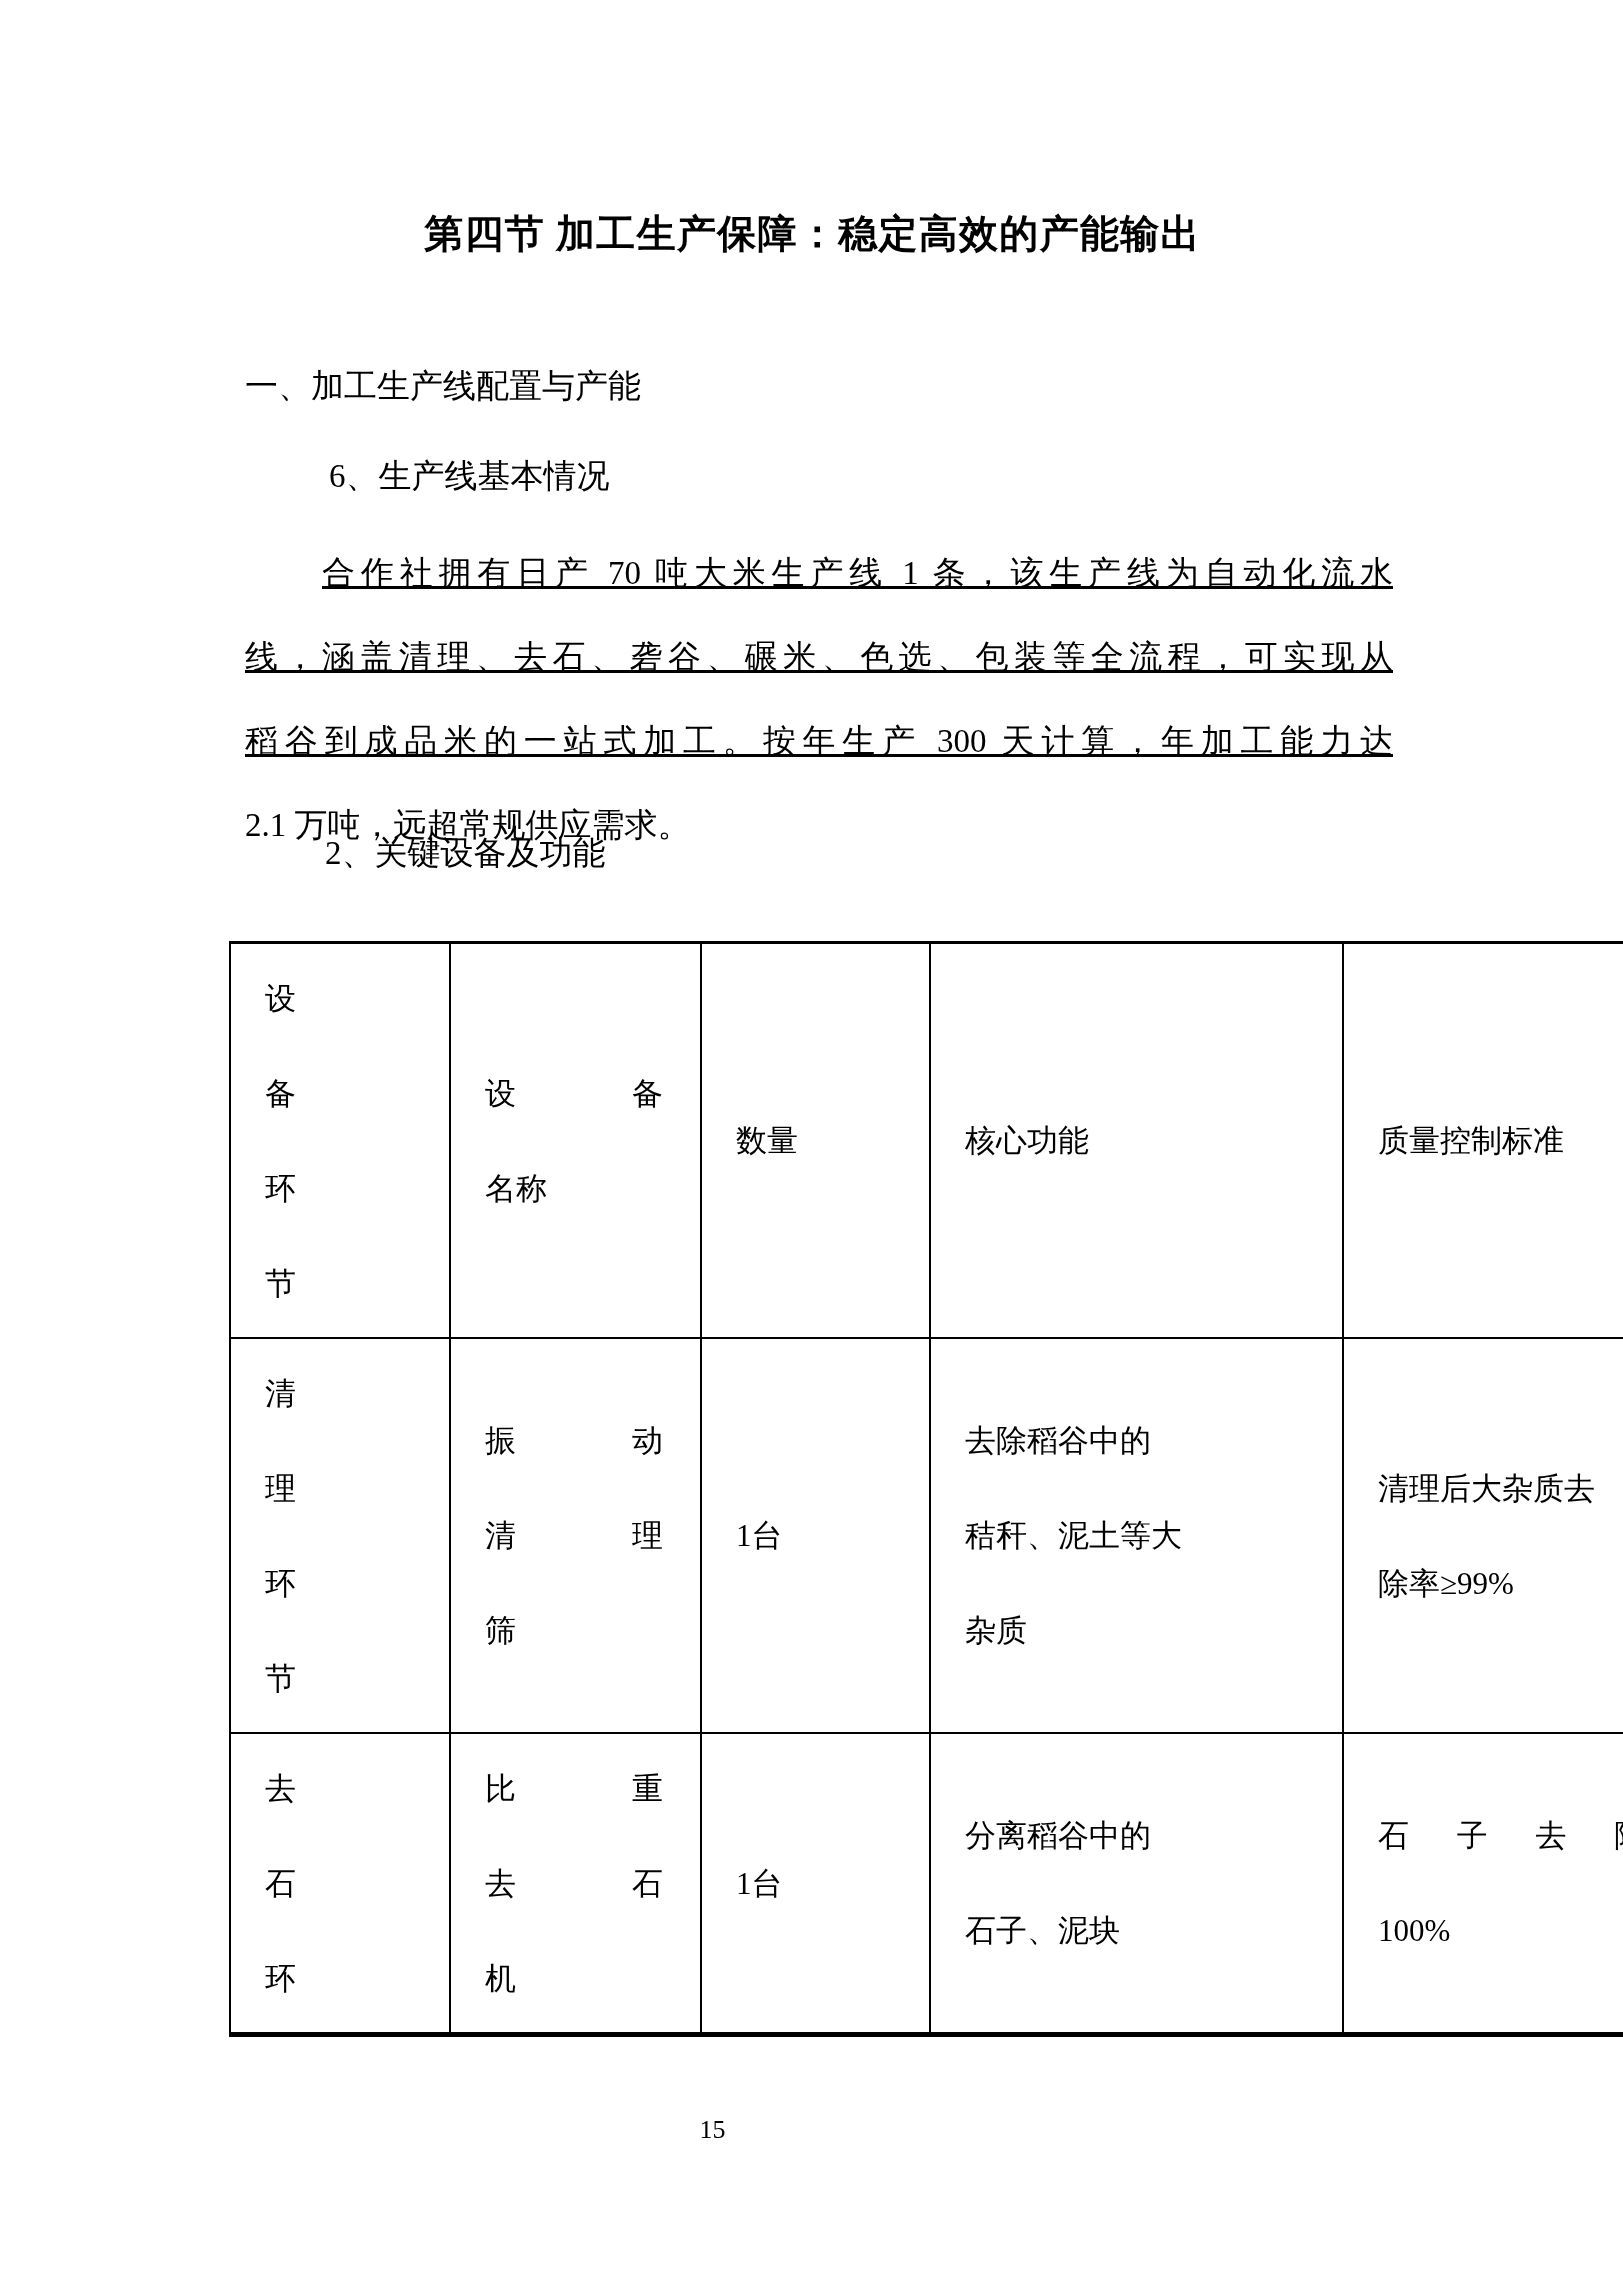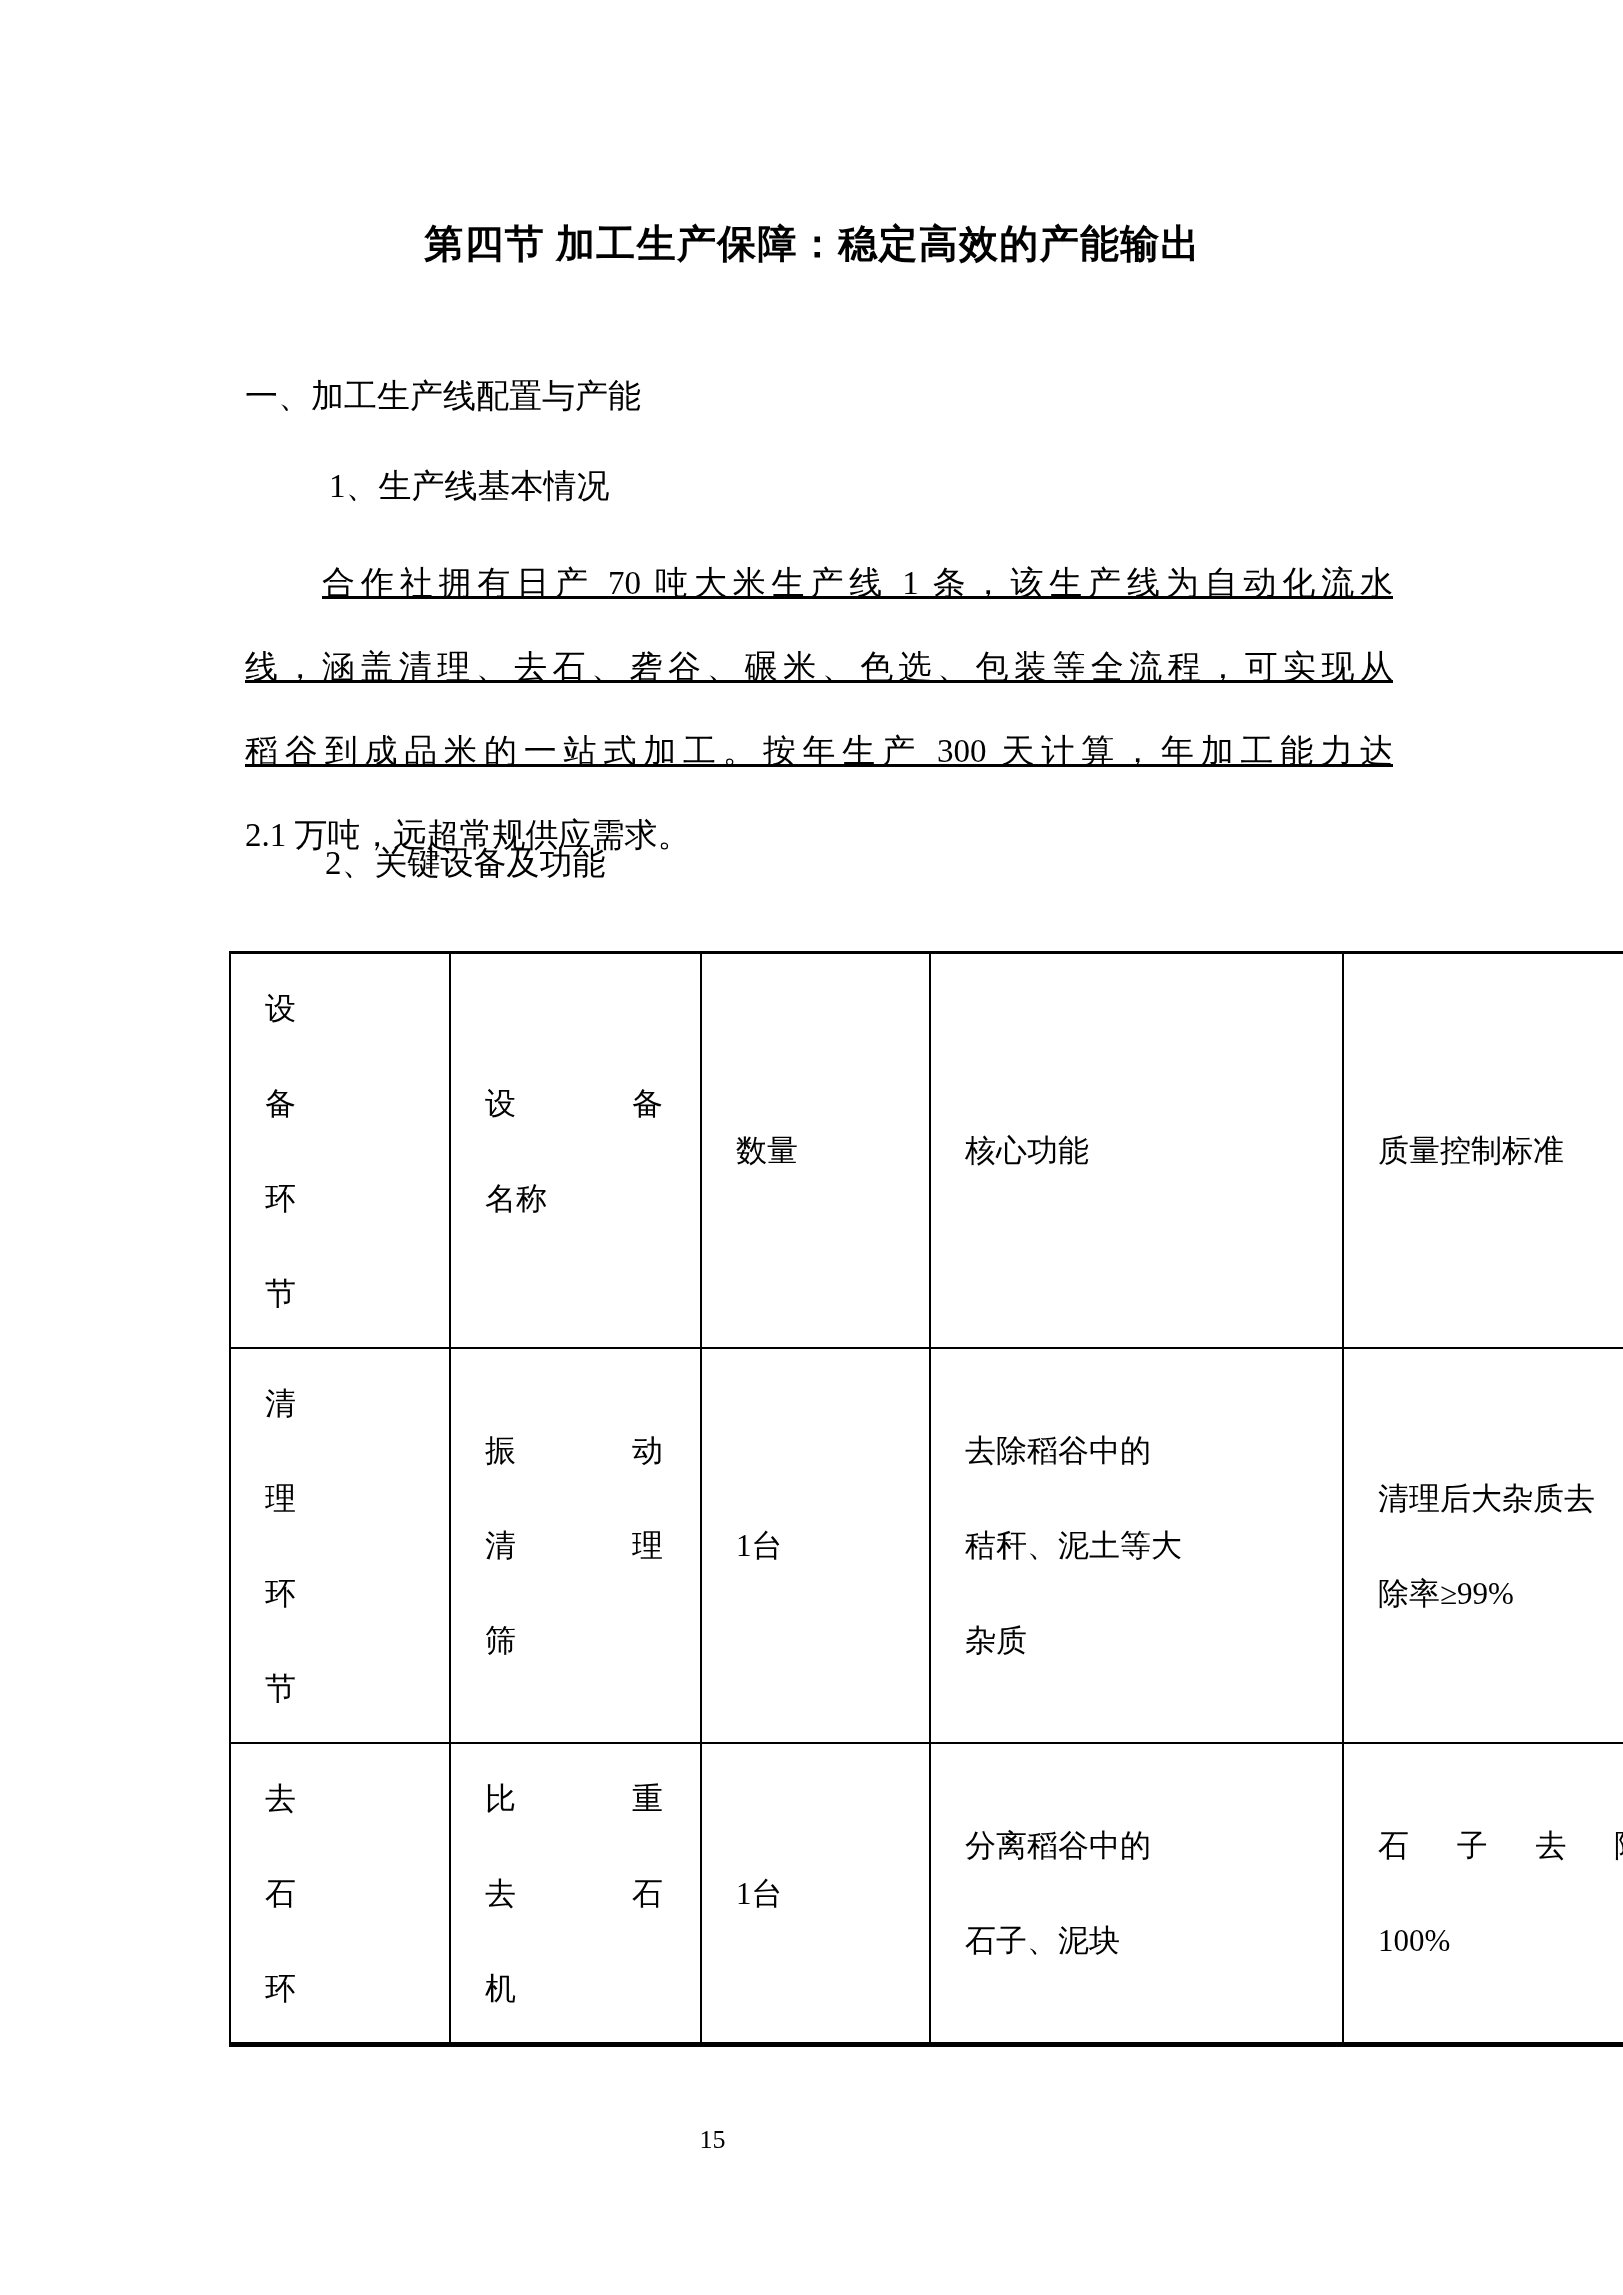--- a/index.html
+++ b/index.html
@@ -1,21 +1,21 @@
 <!DOCTYPE html>
 <html style="font-size:10.5px"><head>
 <meta charset="utf-8">
 <style>
   html,body{margin:0;padding:0;}
   body{
     width:1623px;height:2295px;position:relative;background:#ffffff;
     font-family:"Liberation Serif","DejaVu Serif",serif;color:#000;
     overflow:hidden;
   }
-  .abs{position:absolute;margin-top:10px;}
+  .abs{position:absolute;}
   .doc-title{
     top:208px;left:229px;width:1167px;text-align:center;
     font-size:39px;font-weight:bold;letter-spacing:1.3px;line-height:52px;
   }
   .h-level1{top:366px;left:245px;font-size:33px;line-height:41px;}
   .h-level2{top:456px;left:329px;font-size:33px;line-height:41px;}
   .h-level3{top:833px;left:325px;font-size:33px;line-height:41px;}
   .para{
     top:531px;left:245px;width:1148px;
     font-size:33px;line-height:84px;
@@ -49,21 +49,21 @@
     top:2115px;left:0;width:1425px;text-align:center;font-size:26px;
   }
 </style>
 </head>
 <body>
 
 <div class="abs doc-title">第四节 加工生产保障：稳定高效的产能输出</div>
 
 <div class="abs h-level1">一、加工生产线配置与产能</div>
 
-<div class="abs h-level2">1、生产线基本情况</div>
+<div class="abs h-level2">6、生产线基本情况</div>
 
 <div class="abs para">
   <div class="pline indent just">合作社拥有日产 70 吨大米生产线 1 条，该生产线为自动化流水</div>
   <div class="pline just">线，涵盖清理、去石、砻谷、碾米、色选、包装等全流程，可实现从</div>
   <div class="pline just">稻谷到成品米的一站式加工。按年生产 300 天计算，年加工能力达</div>
   <div class="pline">2.1 万吨，远超常规供应需求。</div>
 </div>
 
 <div class="abs h-level3">2、关键设备及功能</div>
 

